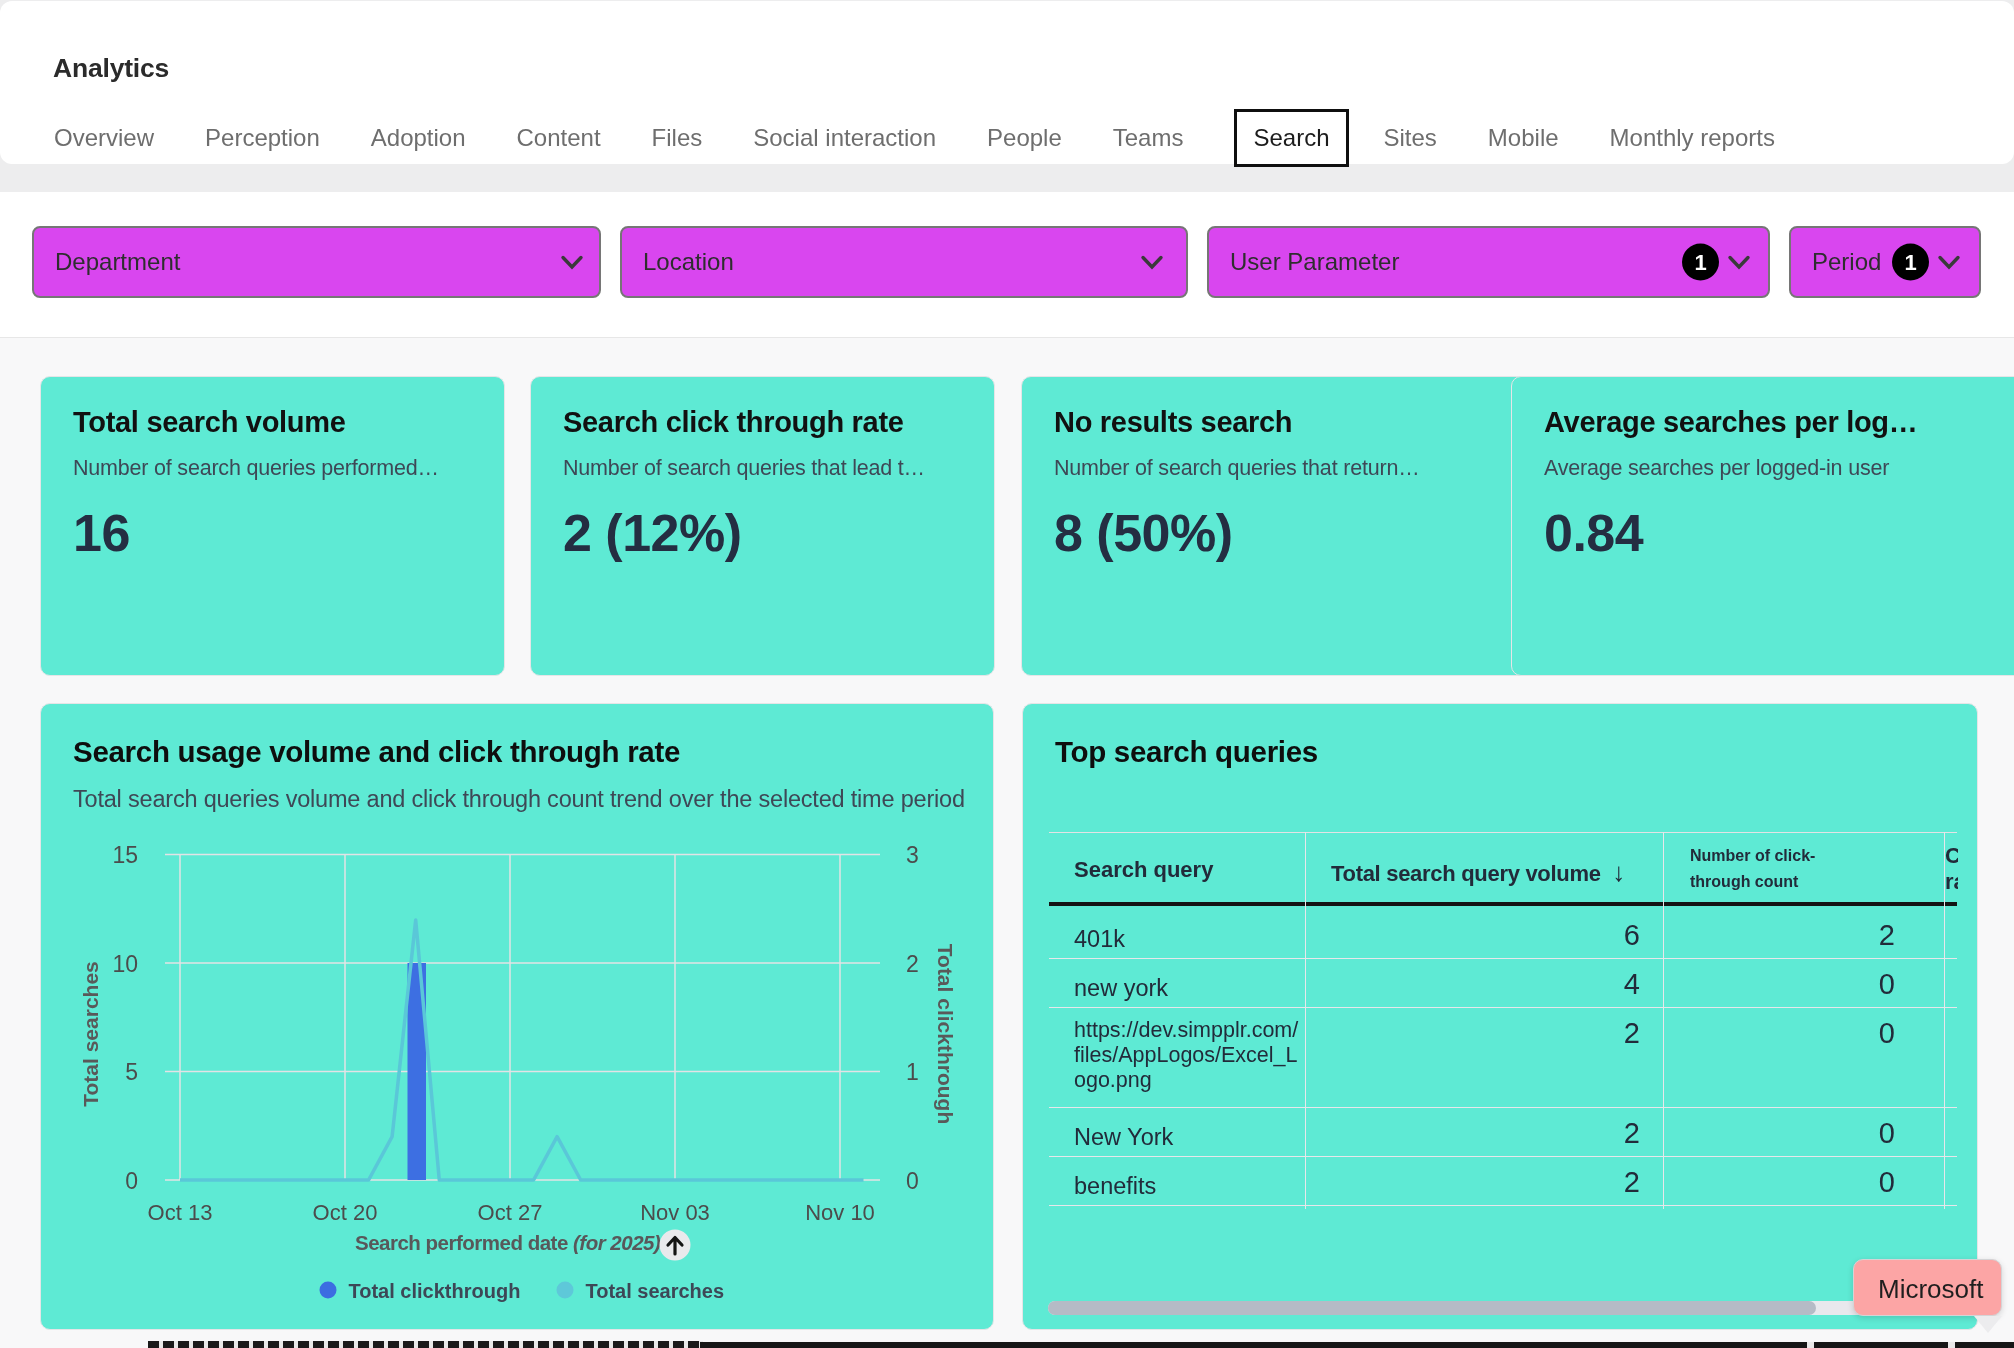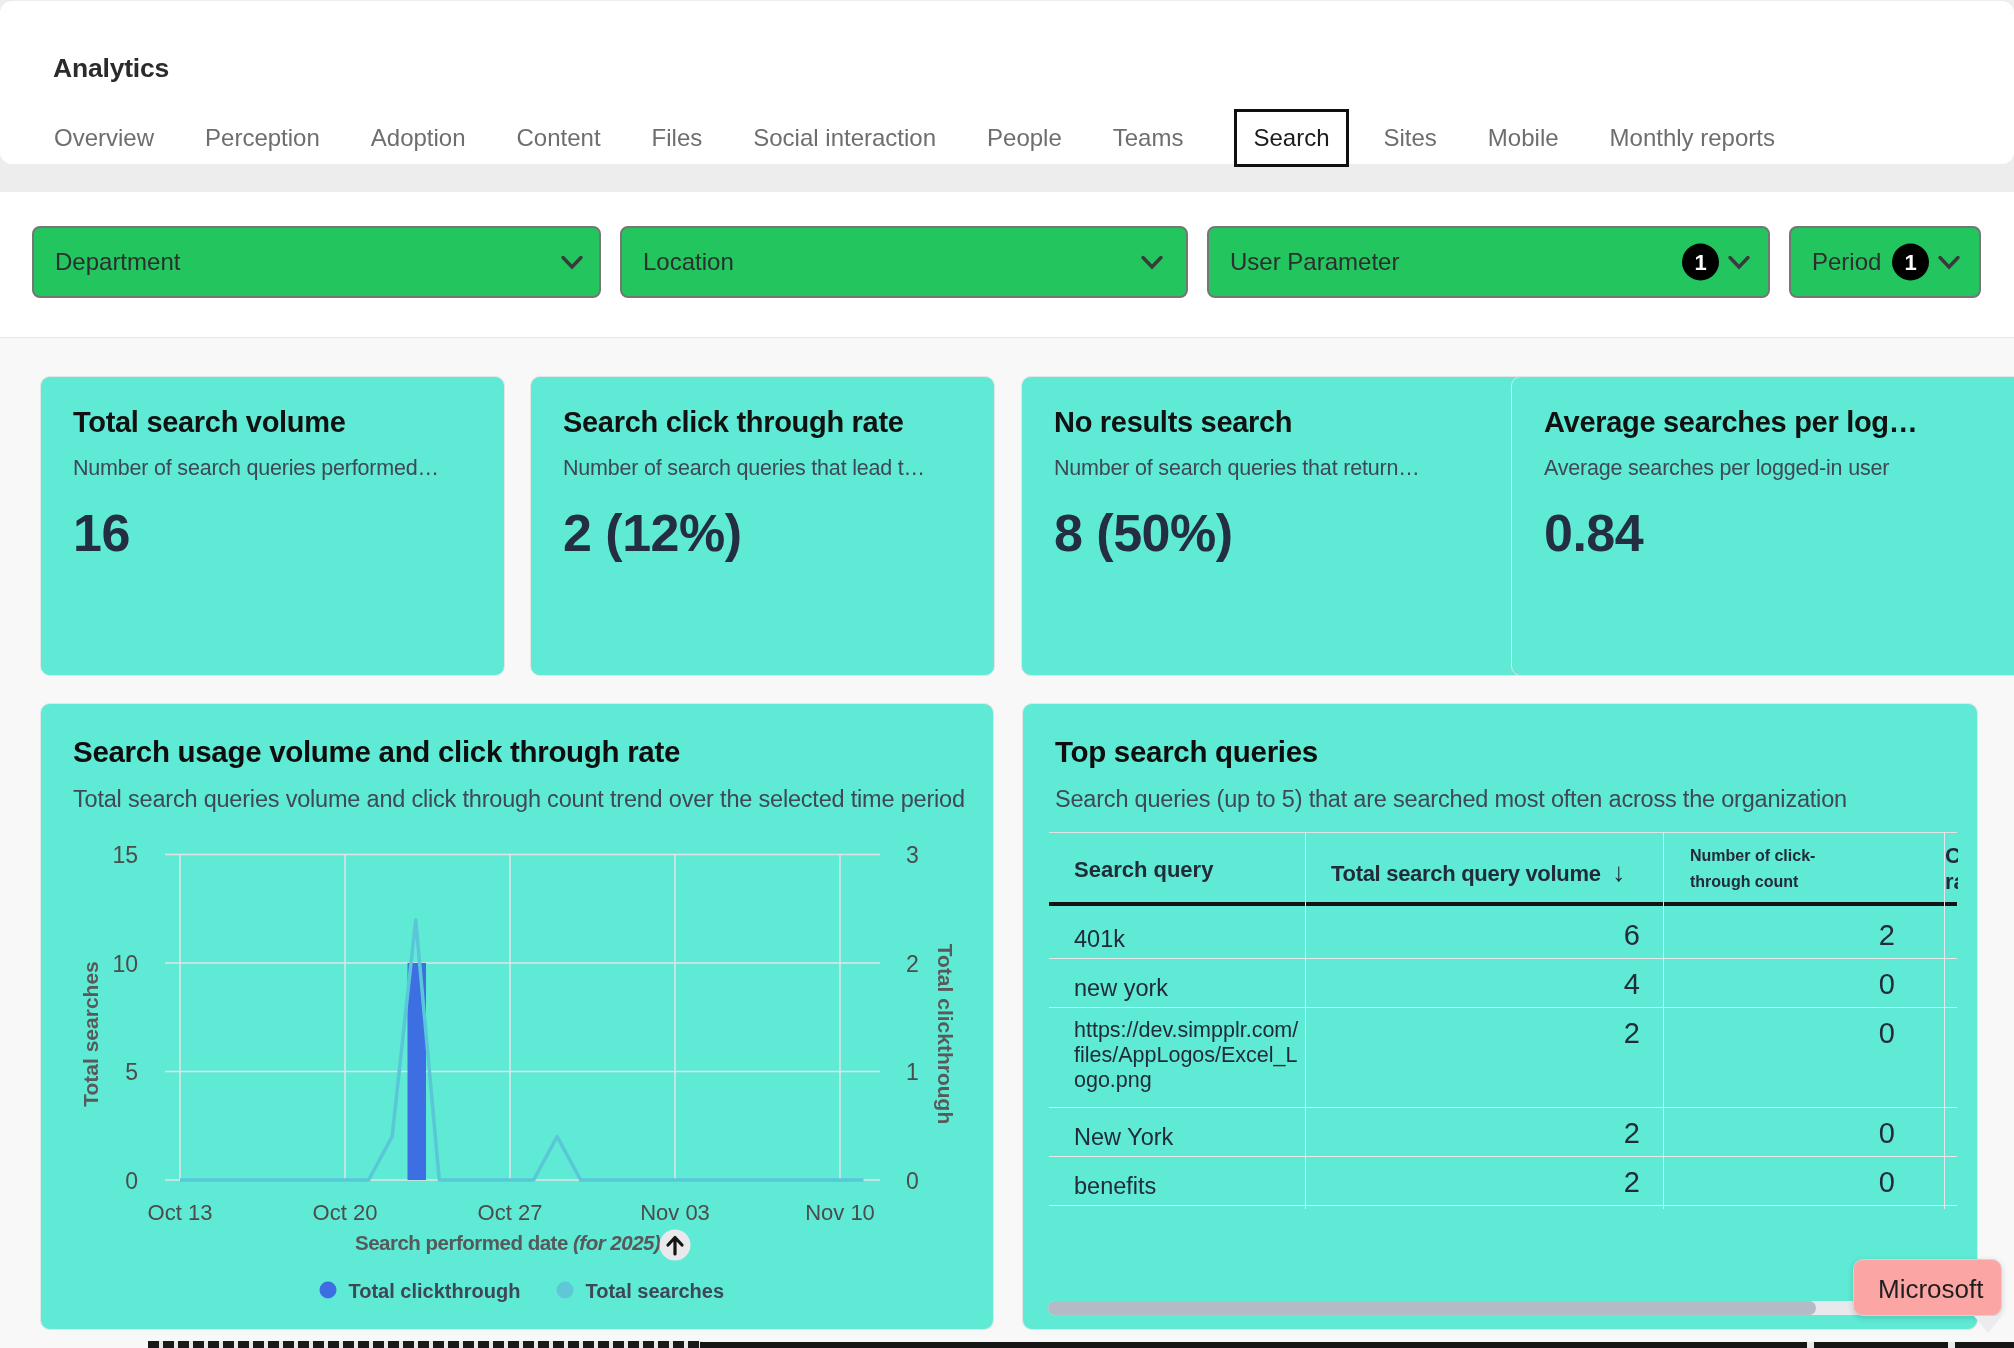--- a/index.html
+++ b/index.html
@@ -8,21 +8,21 @@
   .abs { position:absolute; }
 
   .content-bg { left:0; top:338px; width:2014px; height:1010px; background:#f8f8f9; }
 
   .header { left:0; top:1px; width:2014px; height:163px; background:#fff; border-radius:12px; }
   .pagetitle { left:53px; top:53px; font-size:26.5px; font-weight:bold; color:#2b2b2b; letter-spacing:-0.2px; }
   .tabs { left:54px; top:107px; height:61px; display:flex; gap:51px; align-items:center; font-size:24px; color:#6e6e6e; white-space:nowrap; }
   .tabs .sel { color:#1c1c1c; border:3px solid #0f0f0f; padding:12px 16px; margin:0 -16px 0 0; }
 
   .filterbar { left:0; top:192px; width:2014px; height:146px; background:#fff; border-bottom:1px solid #e7e7e7; }
-  .fbox { position:absolute; top:226px; height:72px; border:2px solid #767676; border-radius:8px; background:#22c55e; }
+  .fbox { position:absolute; top:226px; height:72px; border:2px solid #767676; border-radius:8px; background:#d946ef; }
   .fbox .lbl { position:absolute; left:21px; top:50%; transform:translateY(-50%); font-size:24px; color:#2e2e2e; }
   .badge { position:absolute; top:50%; transform:translateY(-50%); width:37px; height:37px; border-radius:50%; background:#000; color:#fff; font-size:22px; font-weight:bold; text-align:center; line-height:37px; }
   .chev { position:absolute; top:50%; transform:translateY(-50%); width:26px; height:26px; }
 
   .card { position:absolute; background:#5eead4; border:1px solid #e5e5e7; border-radius:10px; }
   .mc h3 { position:absolute; left:32px; top:29px; font-size:29px; font-weight:bold; color:#111; letter-spacing:-0.3px; white-space:nowrap; }
   .mc p  { position:absolute; left:32px; top:79px; font-size:21.5px; color:#3e4856; letter-spacing:-0.2px; white-space:nowrap; }
   .mc .val { position:absolute; left:32px; top:126px; font-size:52px; font-weight:bold; color:#242e42; letter-spacing:-0.5px; }
 
   .bigcard h2 { position:absolute; left:32px; top:31px; font-size:29.5px; font-weight:bold; color:#0e0e0e; letter-spacing:-0.3px; white-space:nowrap; }
@@ -163,21 +163,20 @@
 
       <circle cx="287" cy="586" r="8.5" fill="#3c6de1"></circle>
       <text x="307.5" y="593.5" font-size="20" font-weight="bold" fill="#3d4756">Total clickthrough</text>
       <circle cx="524" cy="586" r="8.5" fill="#5ec8d9"></circle>
       <text x="544.5" y="593.5" font-size="20" font-weight="bold" fill="#3d4756">Total searches</text>
     </svg>
   </div>
 
   <div class="card bigcard" style="left:1022px; top:703px; width:956px; height:627px; overflow:hidden;">
     <h2>Top search queries</h2>
-    <div class="sub">Search queries (up to 5) that are searched most often across the organization</div>
     <div class="tblwrap">
       <div class="thead"></div>
       <div class="abs" style="left:25px; top:25px; font-weight:bold; font-size:22px;">Search query</div>
       <div class="abs" style="left:282px; top:25px; font-weight:bold; font-size:22px; letter-spacing:-0.3px;">Total search query volume&nbsp; <span style="font-size:26px;">↓</span></div>
       <div class="abs" style="left:641px; top:11px; width:190px; font-weight:bold; font-size:16px; line-height:26px;">Number of click-<br>through count</div>
       <div class="abs" style="left:896px; top:11px; width:160px; font-weight:bold; font-size:22px; line-height:26px; white-space:nowrap;">Click-through<br>rate (%)</div>
 
       <div class="vline" style="left:256px;"></div>
       <div class="vline" style="left:614px;"></div>
       <div class="vline" style="left:895px;"></div>

